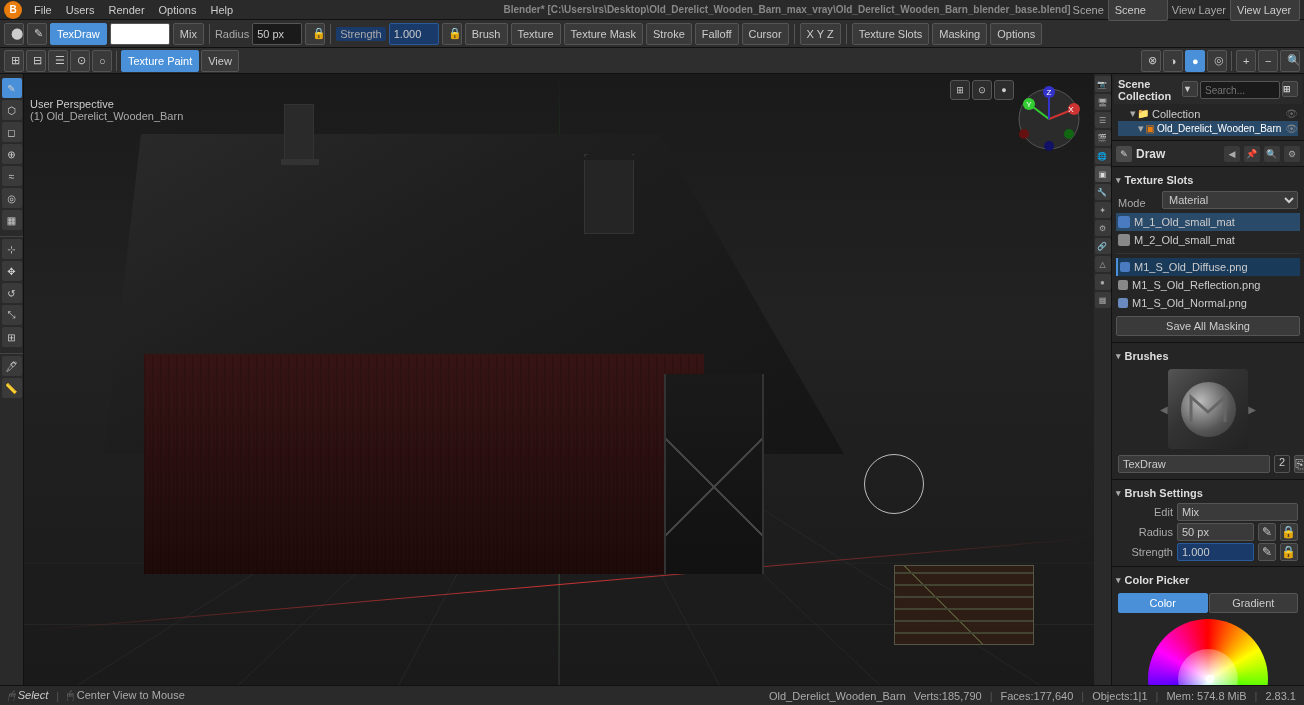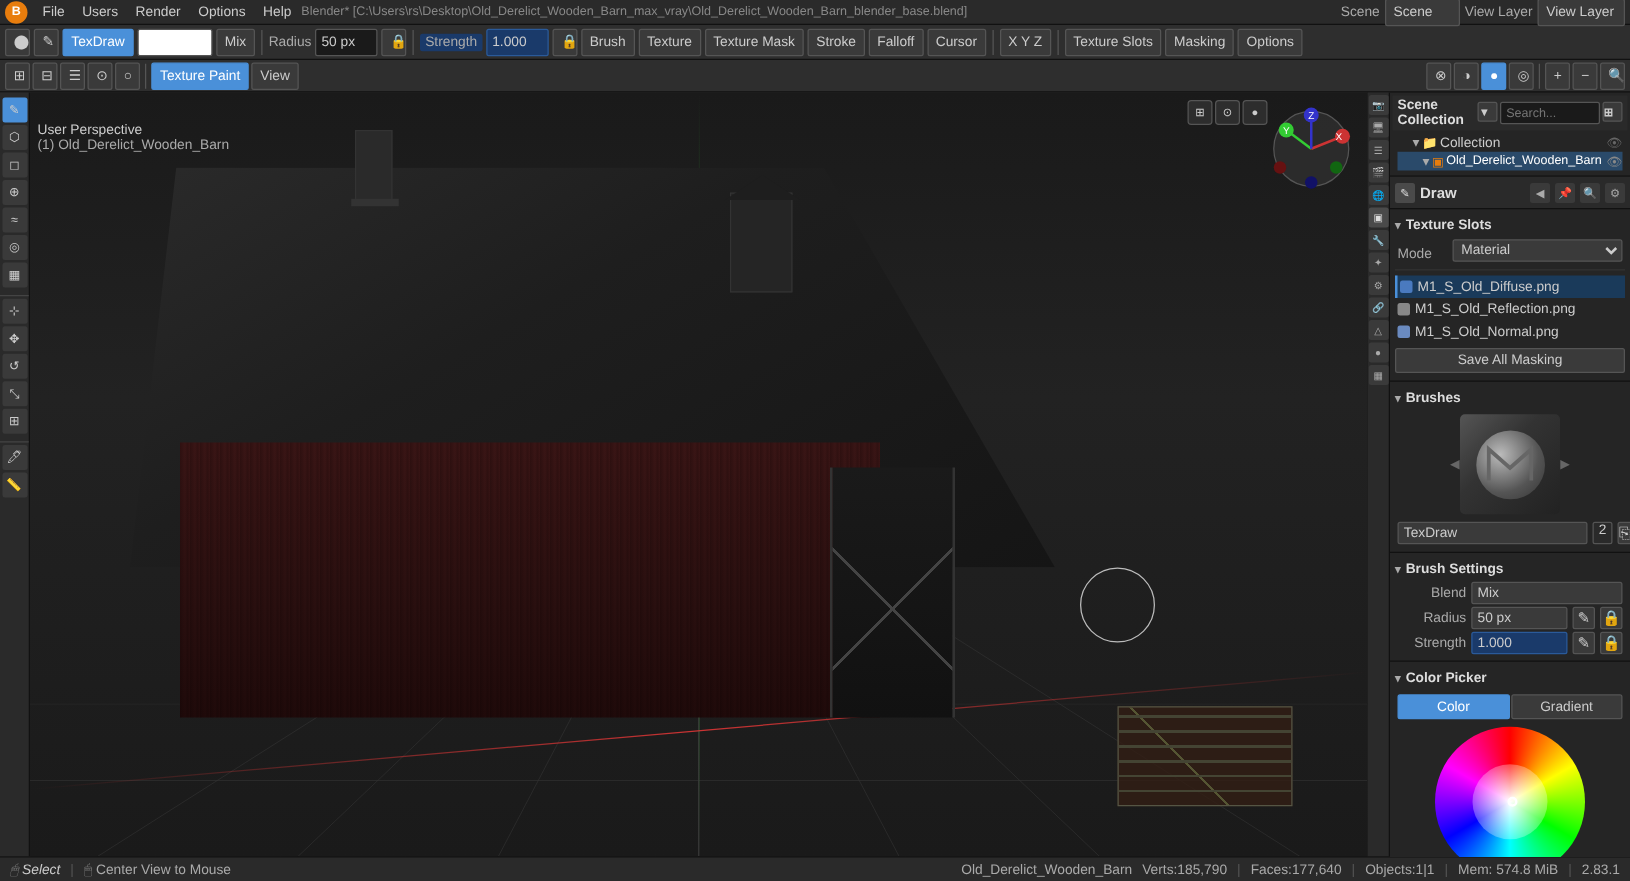--- a/index.html
+++ b/index.html
@@ -38,23 +38,24 @@
       color: white;
     }
     .menu-item {
       padding: 2px 6px;
       color: #ccc;
       font-size: 11px;
       cursor: pointer;
     }
     .title-bar-center {
       flex: 1;
-      text-align: left;
+      text-align: right;
       font-size: 11px;
       color: #aaa;
+      font-weight: bold;
     }
     .title-bar-right {
       display: flex;
       align-items: center;
       gap: 4px;
       font-size: 11px;
       color: #aaa;
     }
 
     
@@ -786,20 +787,30 @@
         
         
         <div class="mode-row">
           <span class="mode-label">Mode</span>
           <select class="mode-select">
             <option>Material</option>
           </select>
         </div>
 
         
+        <div class="texture-slots-list">
+          <div class="ts-item active">
+            <div class="ts-icon" style="background:#4a7abf;"></div>
+            <span>M_1_Old_small_mat</span>
+          </div>
+          <div class="ts-item">
+            <div class="ts-icon" style="background:#888;"></div>
+            <span>M_2_Old_small_mat</span>
+          </div>
+        </div>
 
         
         <div style="height:1px;background:#333;margin:4px 0;"></div>
 
         
         <div class="texture-slots-list">
           <div class="img-item active">
             <div class="img-dot" style="background:#4a7abf;"></div>
             <span>M1_S_Old_Diffuse.png</span>
           </div>
@@ -848,21 +859,21 @@
         </div>
       </div>
 
       <div class="panel-section">
         <div class="panel-section-header">
           <span class="section-arrow">▾</span>
           <span>Brush Settings</span>
         </div>
 
         <div class="bs-row">
-          <span class="bs-label">Blend</span>
+          <span class="bs-label">Edit</span>
           <div class="bs-value-field" style="cursor:pointer;">Mix</div>
         </div>
 
         <div class="bs-row">
           <span class="bs-label">Radius</span>
           <div class="bs-value-field">50 px</div>
           <div class="brush-action-btn">✎</div>
           <div class="brush-action-btn">🔒</div>
         </div>
 

